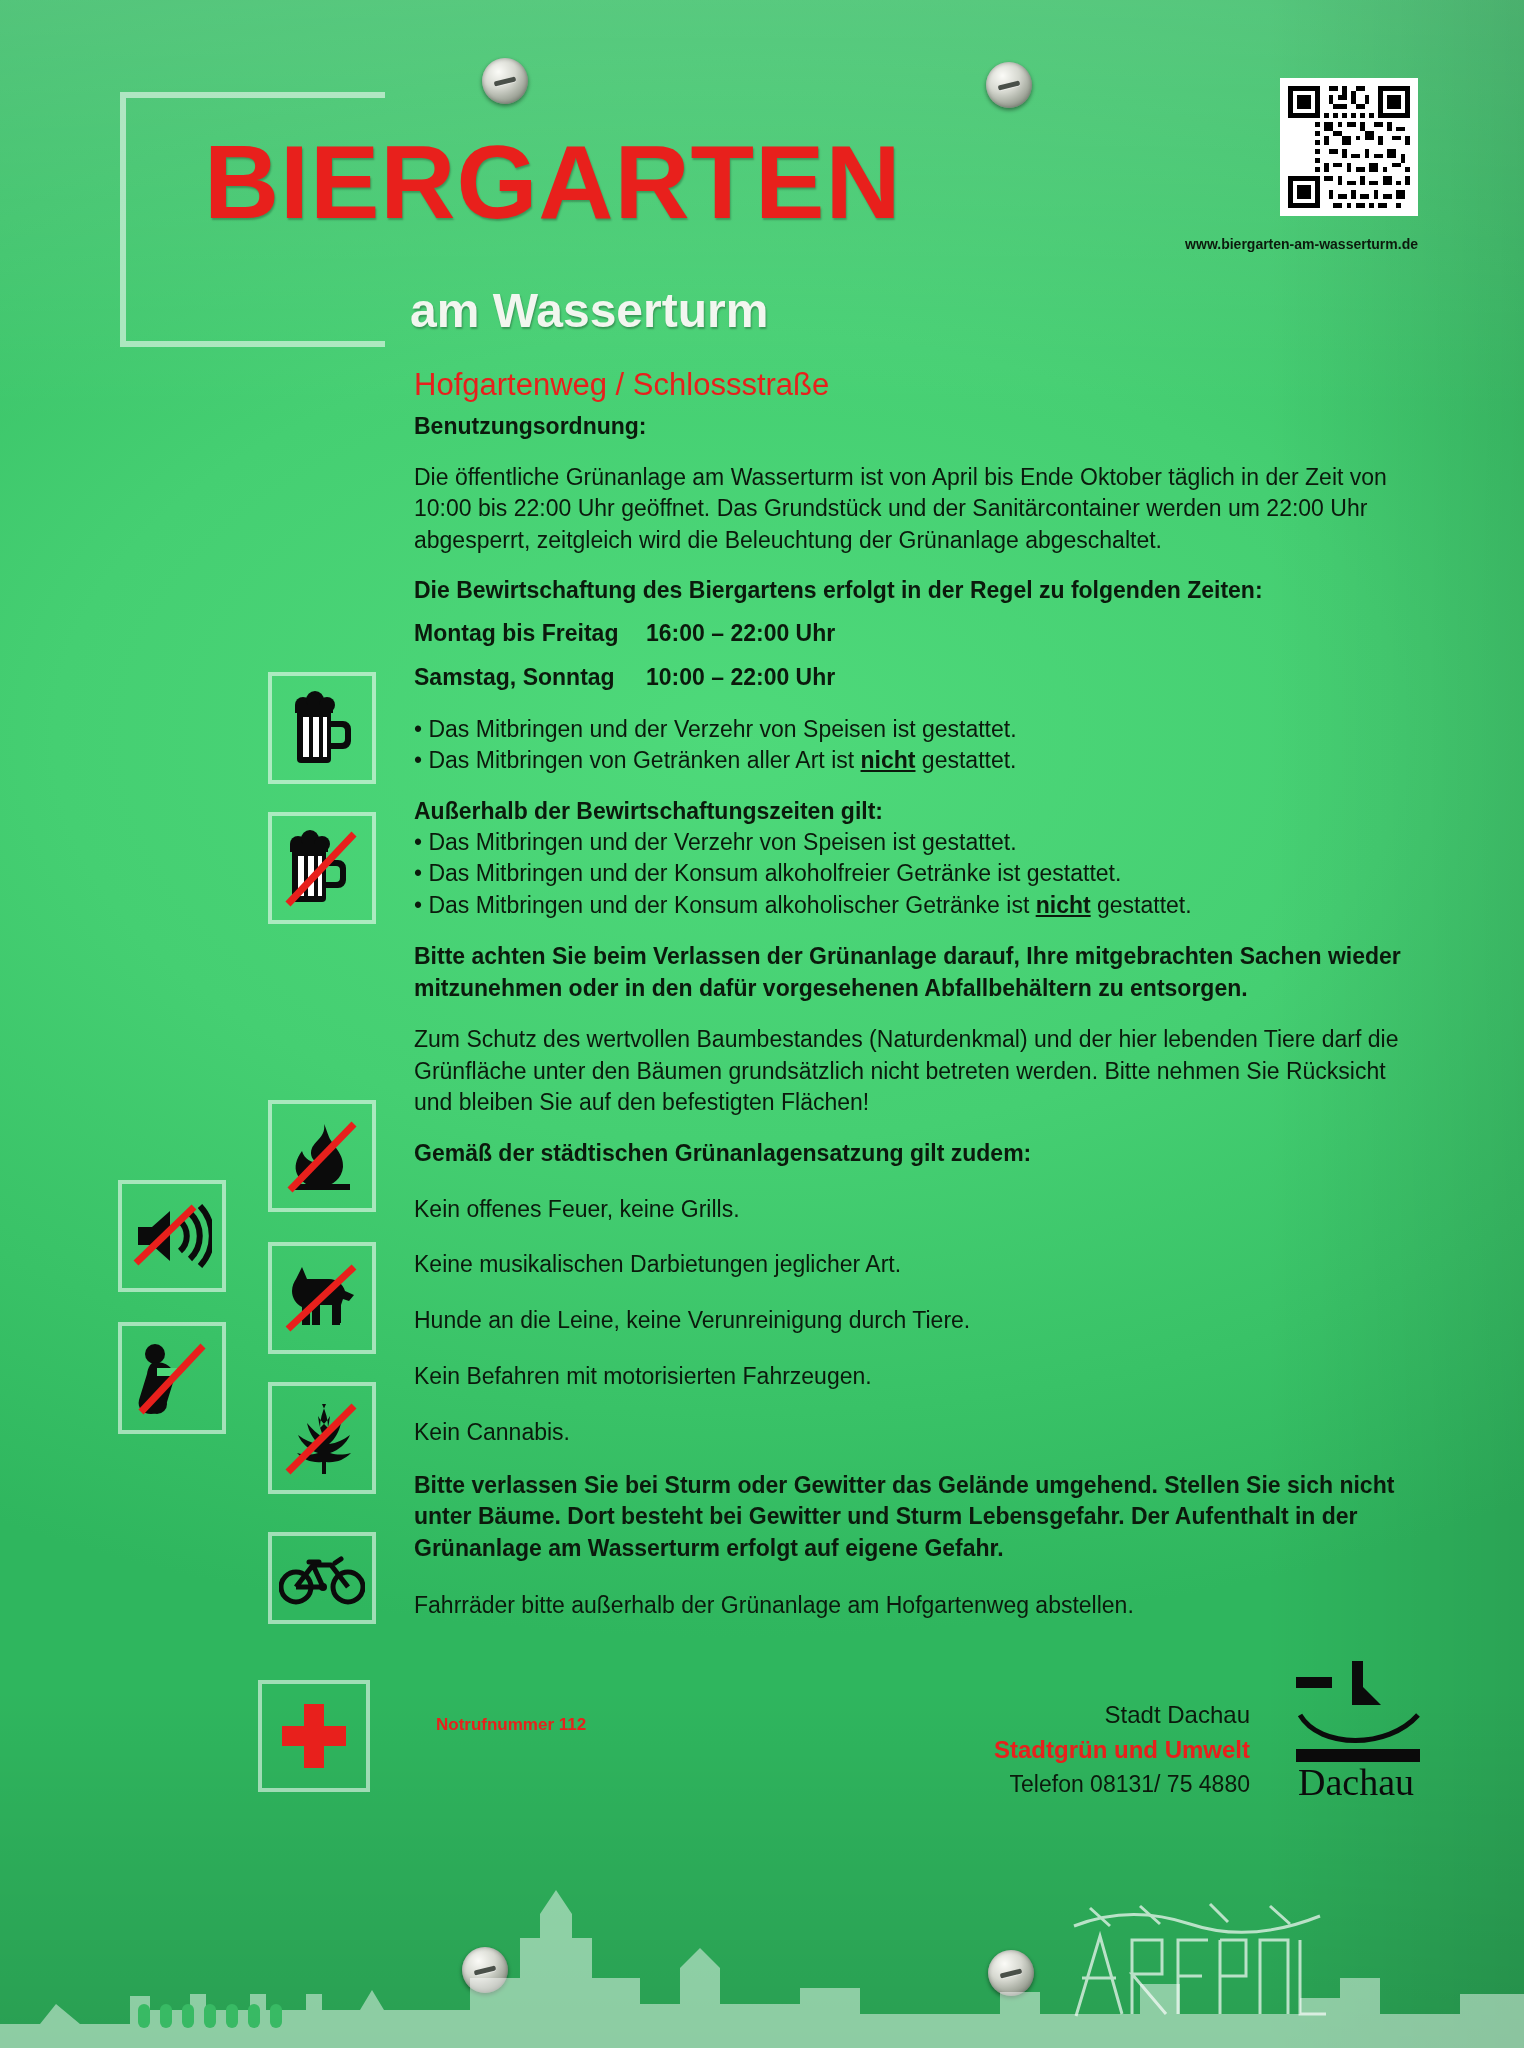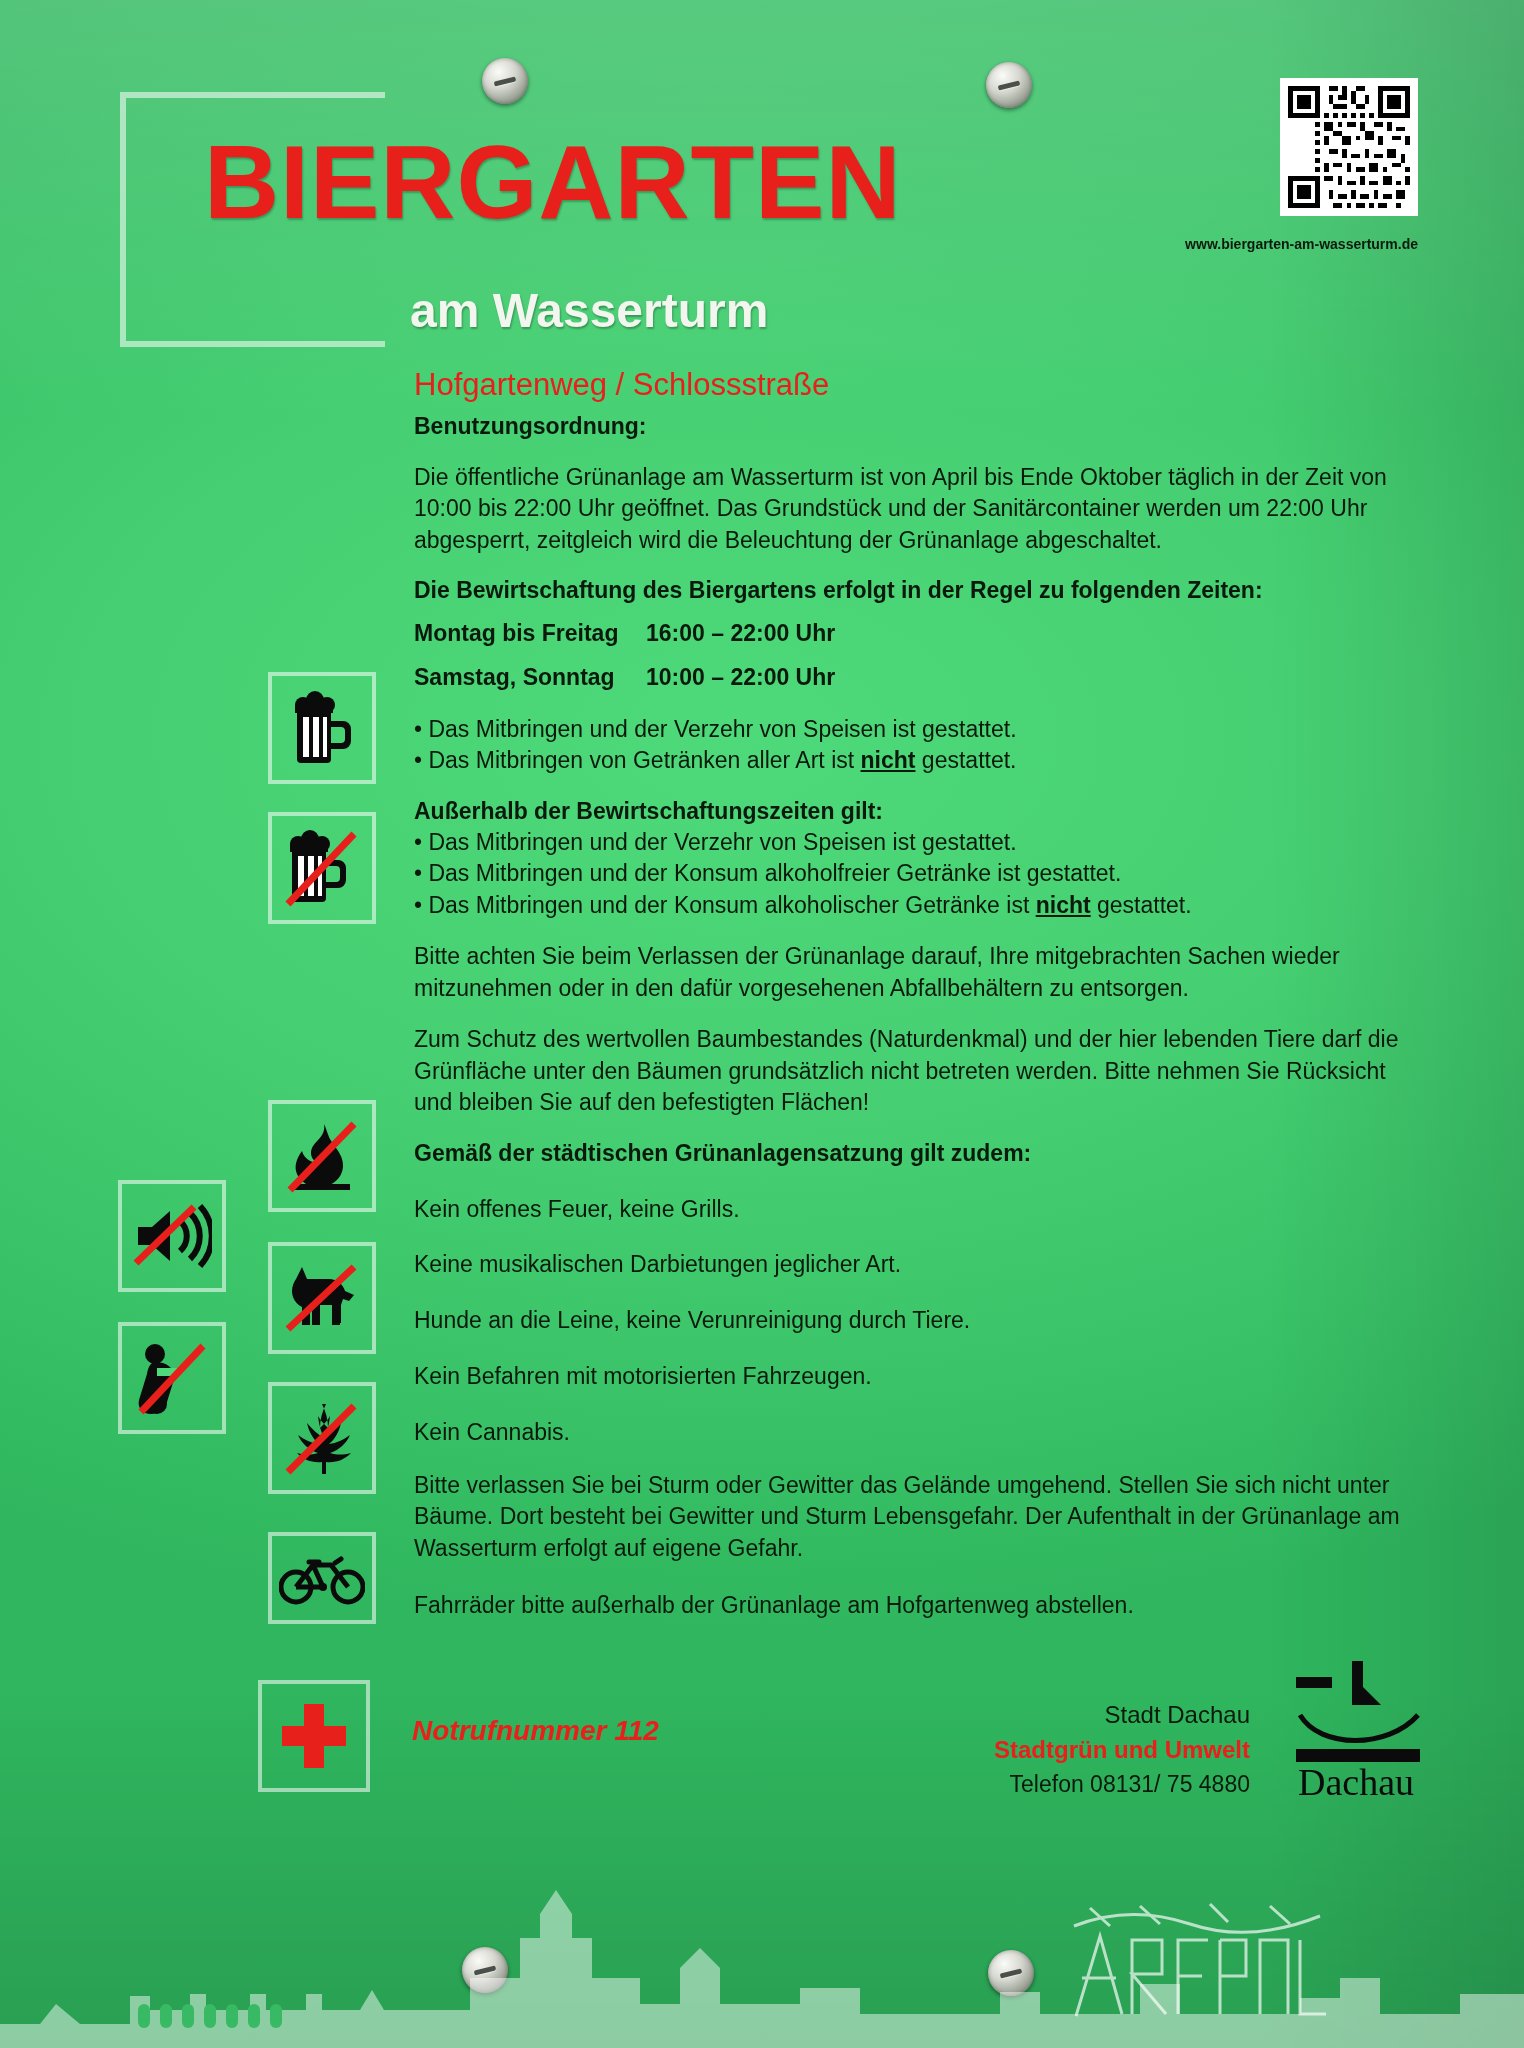--- a/index.html
+++ b/index.html
@@ -138,47 +138,46 @@
   .h {
     font-size: 23px;
     font-weight: bold;
     line-height: 1.3;
   }
   .p {
     font-size: 23px;
     font-weight: normal;
     line-height: 1.37;
   }
-  .p.bold { font-weight: normal; }
+  .p.bold { font-weight: bold; }
   .li { font-size: 23px; line-height: 1.37; }
   .u { text-decoration: underline; font-weight: bold; }
   .hours-row { font-size: 23px; font-weight: bold; line-height: 1.38; }
   .hours-row .lbl { display: inline-block; width: 232px; margin-top: 12px; }
   .rule-line { font-size: 23px; line-height: 1.3; margin-bottom: 26px; }
 
   
   .picto {
     position: absolute;
     border: 4px solid rgba(255,255,255,0.55);
     box-sizing: border-box;
     display: flex;
     align-items: center;
     justify-content: center;
   }
   .picto svg { display: block; }
 
   
   #emergency {
     position: absolute;
-    left: 412px; top: 1715px;
-    font-size: 28px;
+    left: 436px; top: 1715px;
+    font-size: 17px;
     font-weight: bold;
     color: #e8201c;
     white-space: nowrap;
-    font-style: italic;
   }
   #city-block {
     position: absolute;
     left: 960px; top: 1698px;
     width: 290px;
     text-align: right;
     line-height: 1.45;
   }
   #city-name { font-size: 24px; color: #0b1a0c; }
   #city-dept { font-size: 24px; font-weight: bold; color: #e8201c; }

